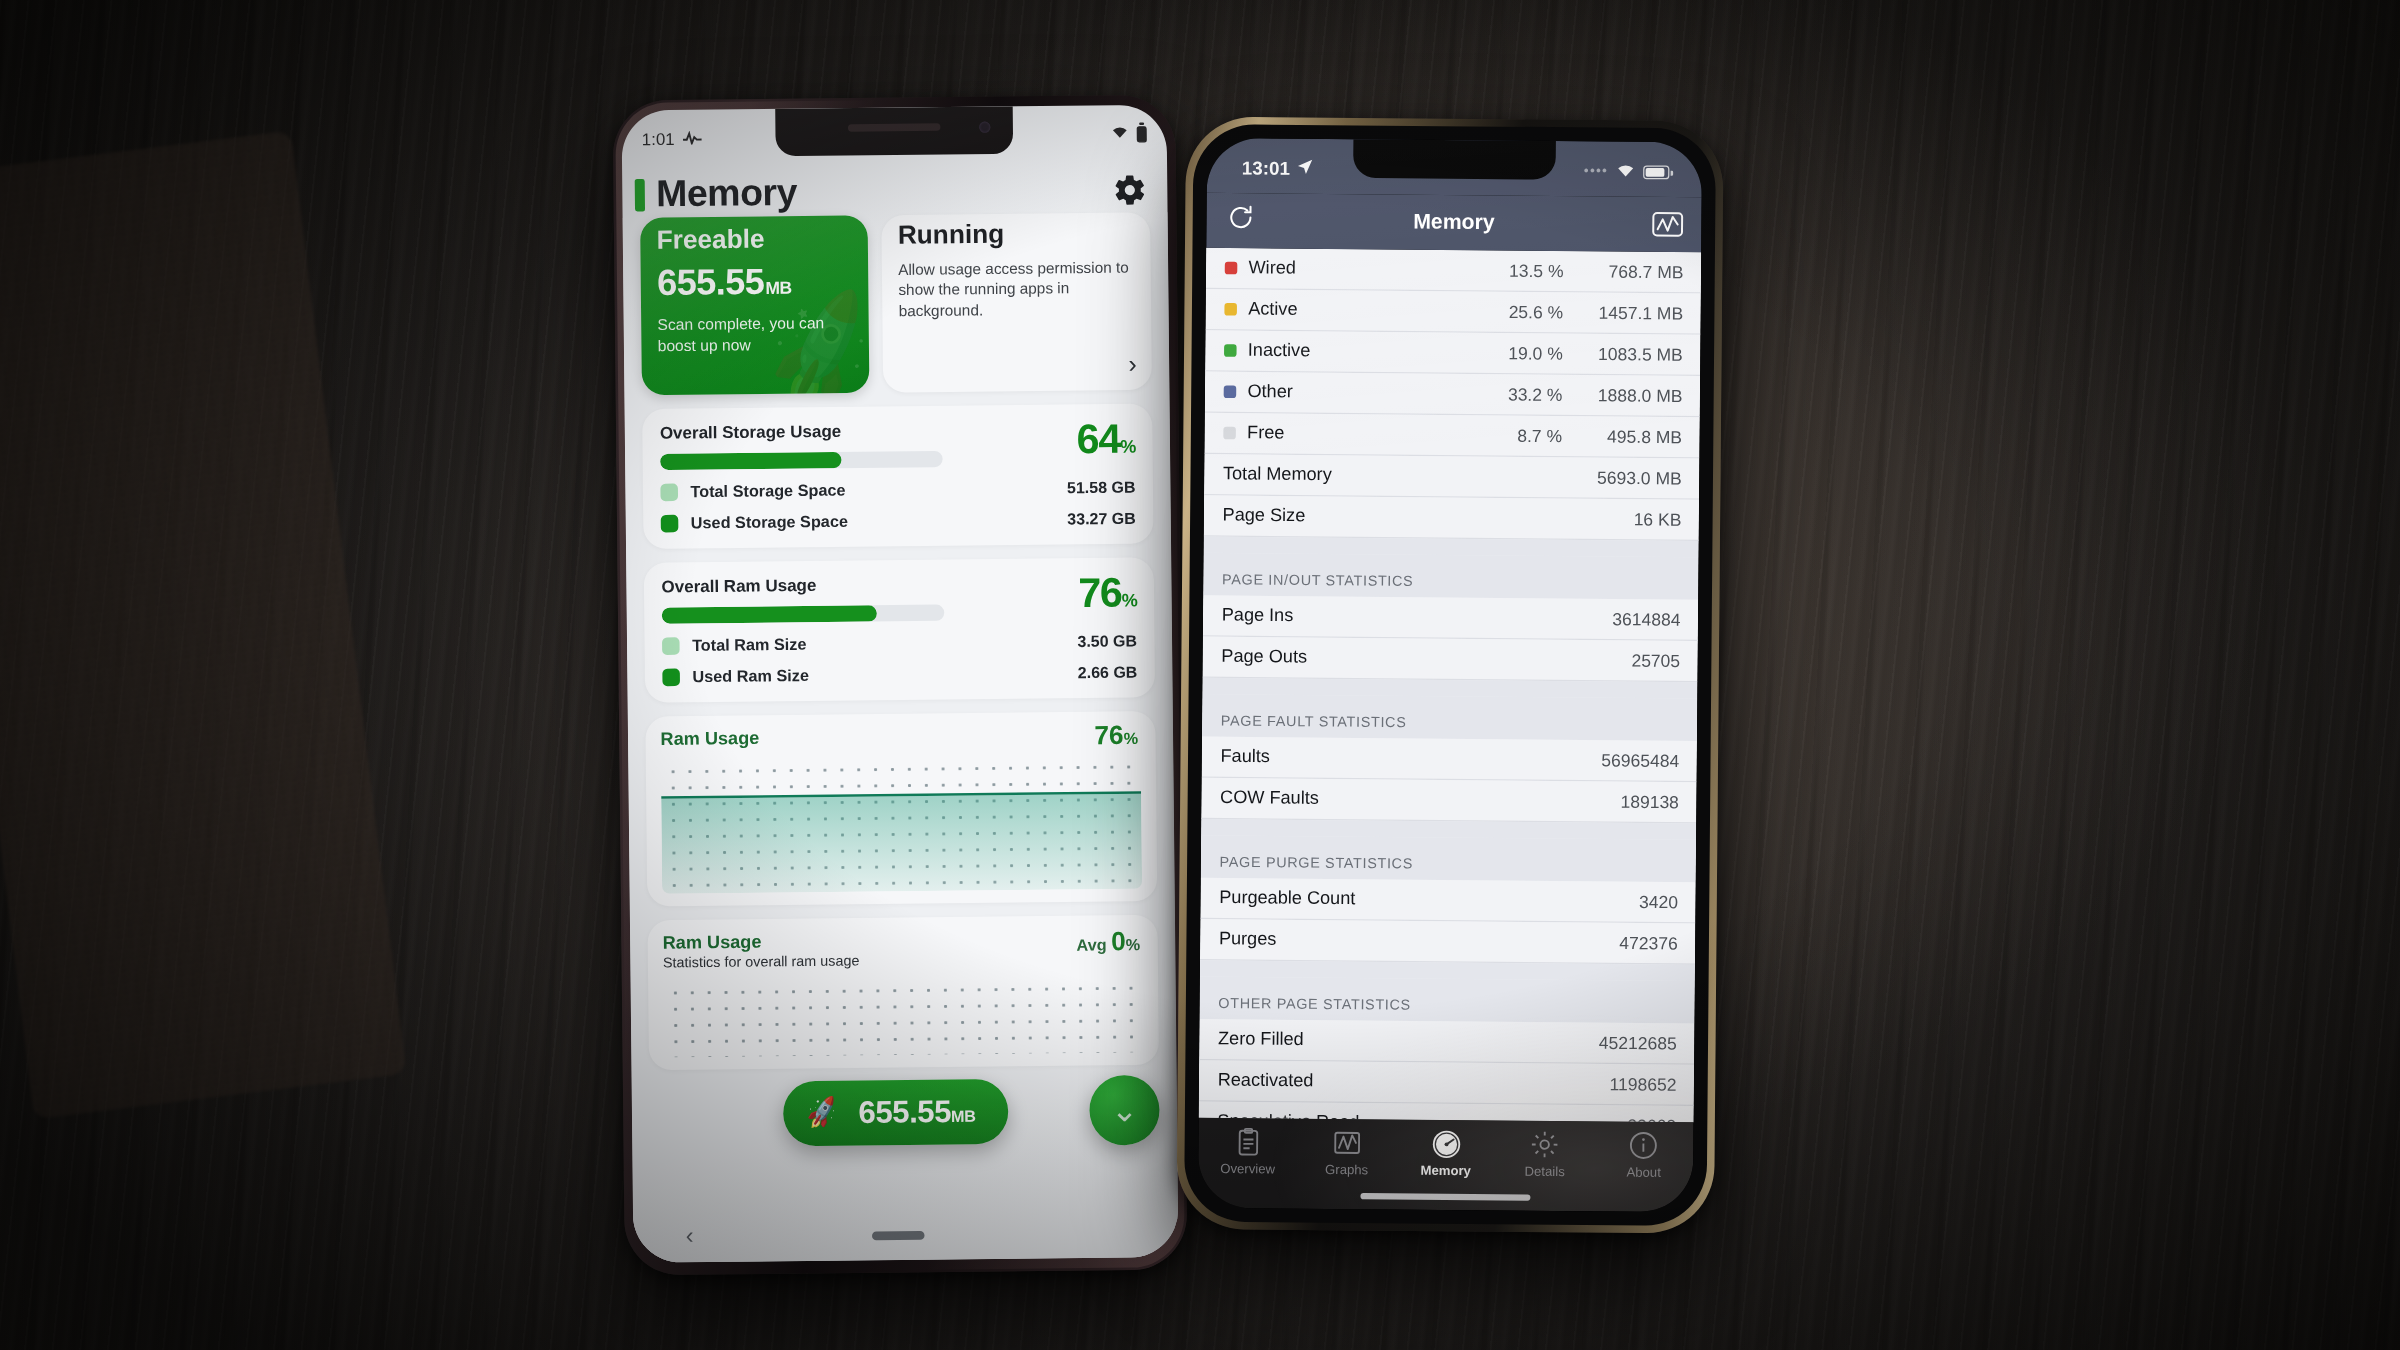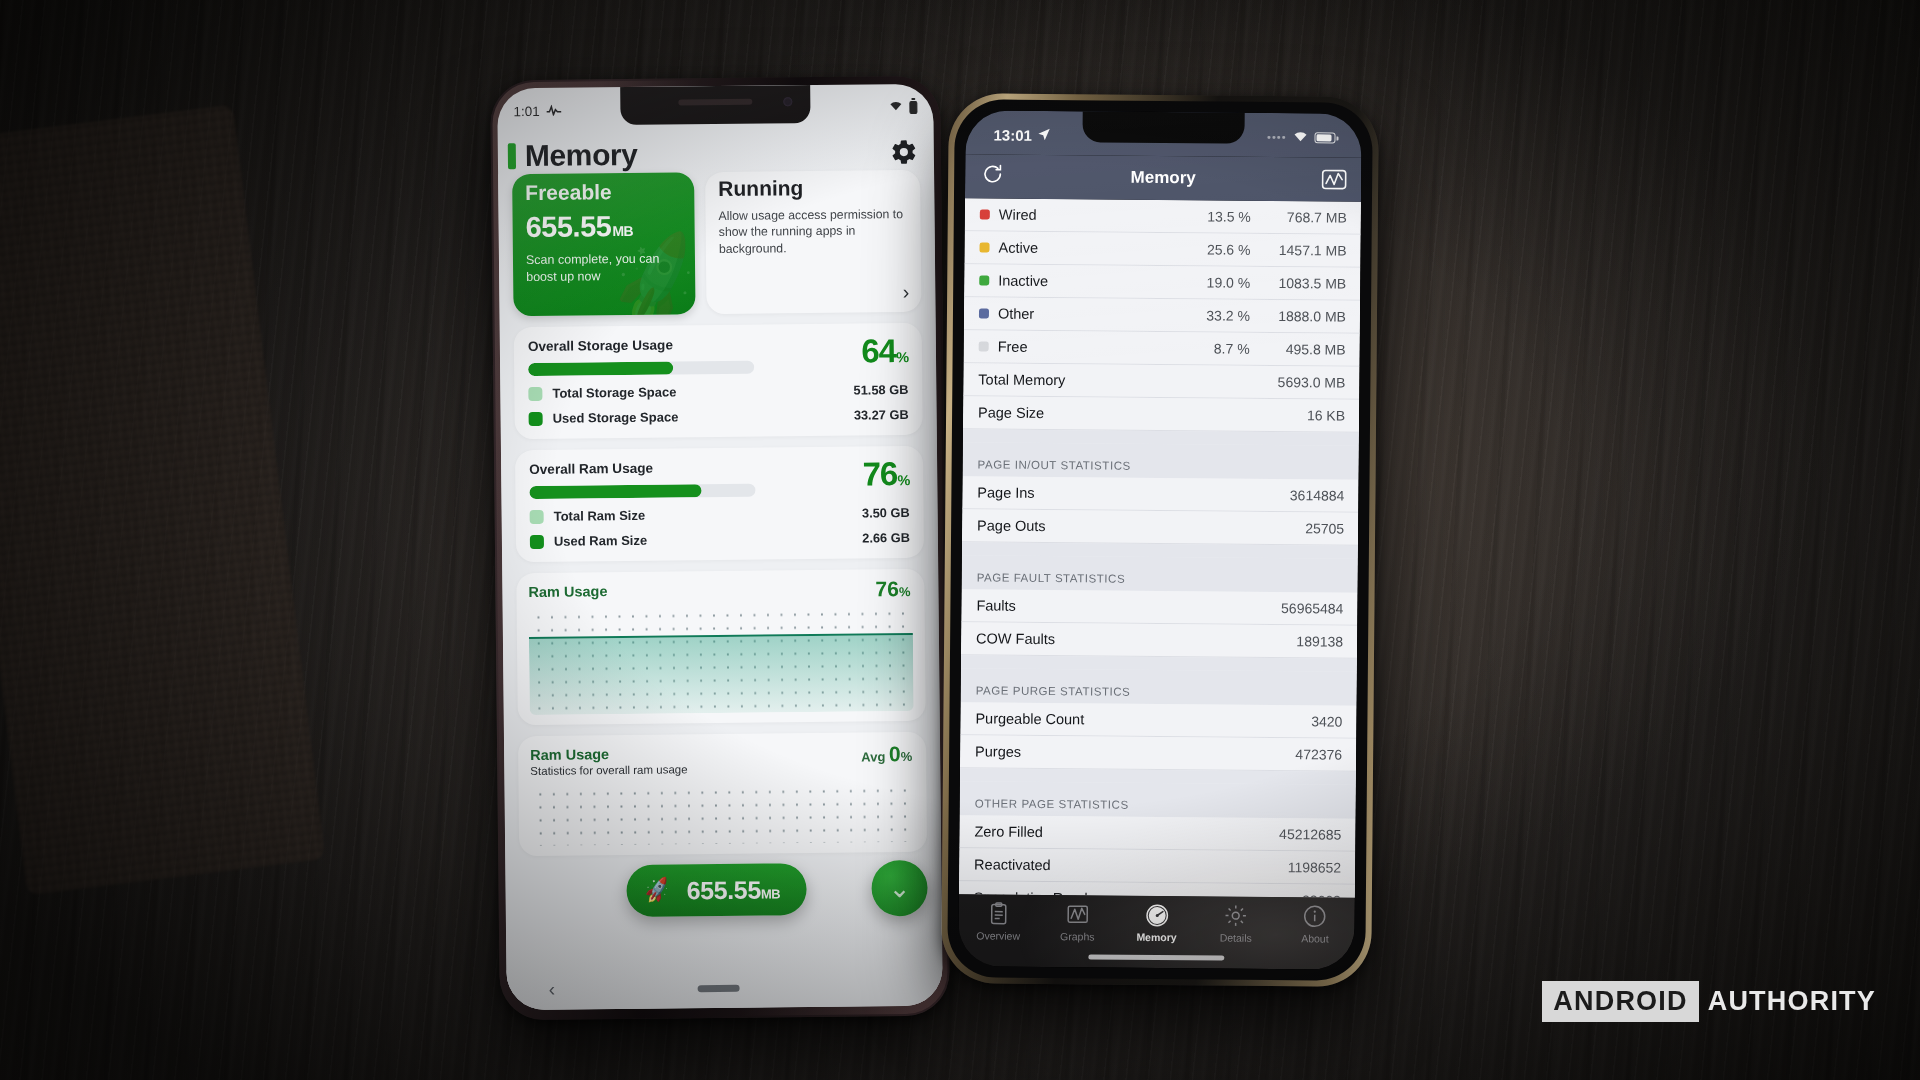--- a/index.html
+++ b/index.html
@@ -678,17 +678,13 @@
           </div>
         <div class="i-homebar"></div>
 
         <div class="glare2"></div>
       </div>
     </div>
   </div>
 
   <div id="vignette"></div>
 
-  <div id="wm">
-    <span class="w1">ANDROID</span>
-    <span class="w2">AUTHORITY</span>
-  </div>
 </div>
 
 </body></html>

